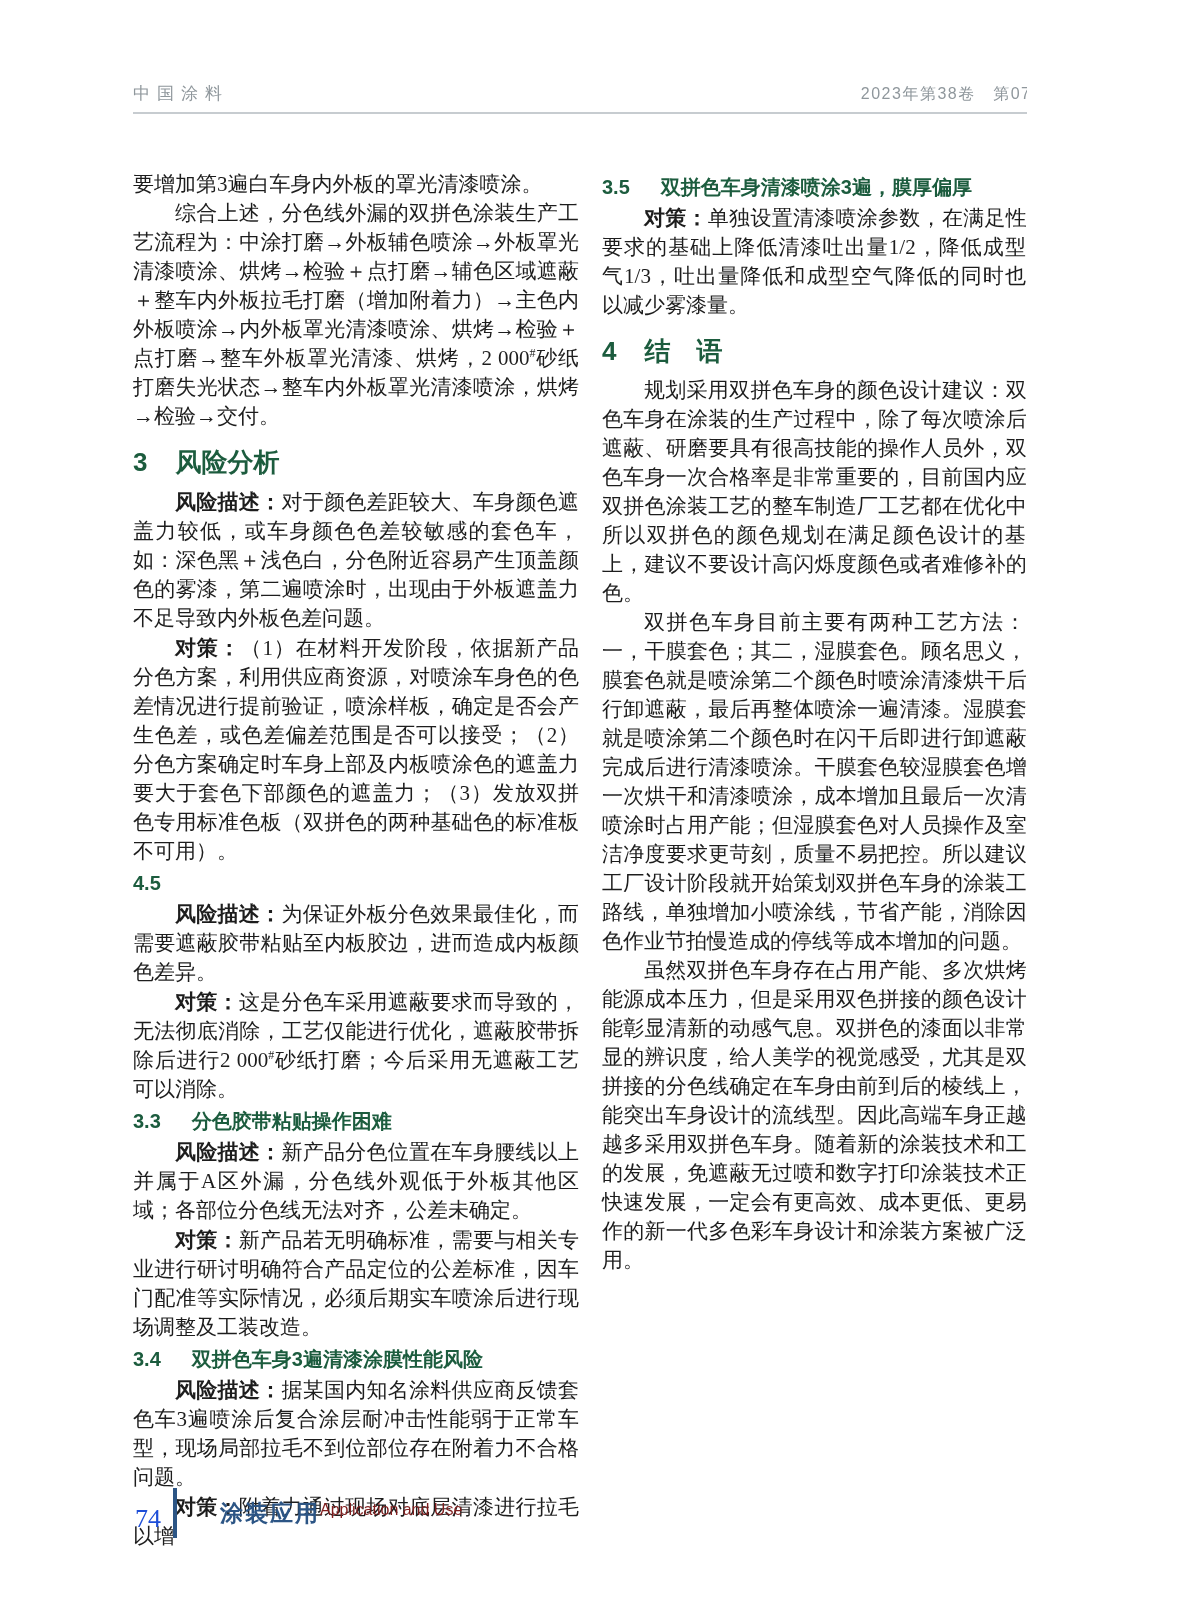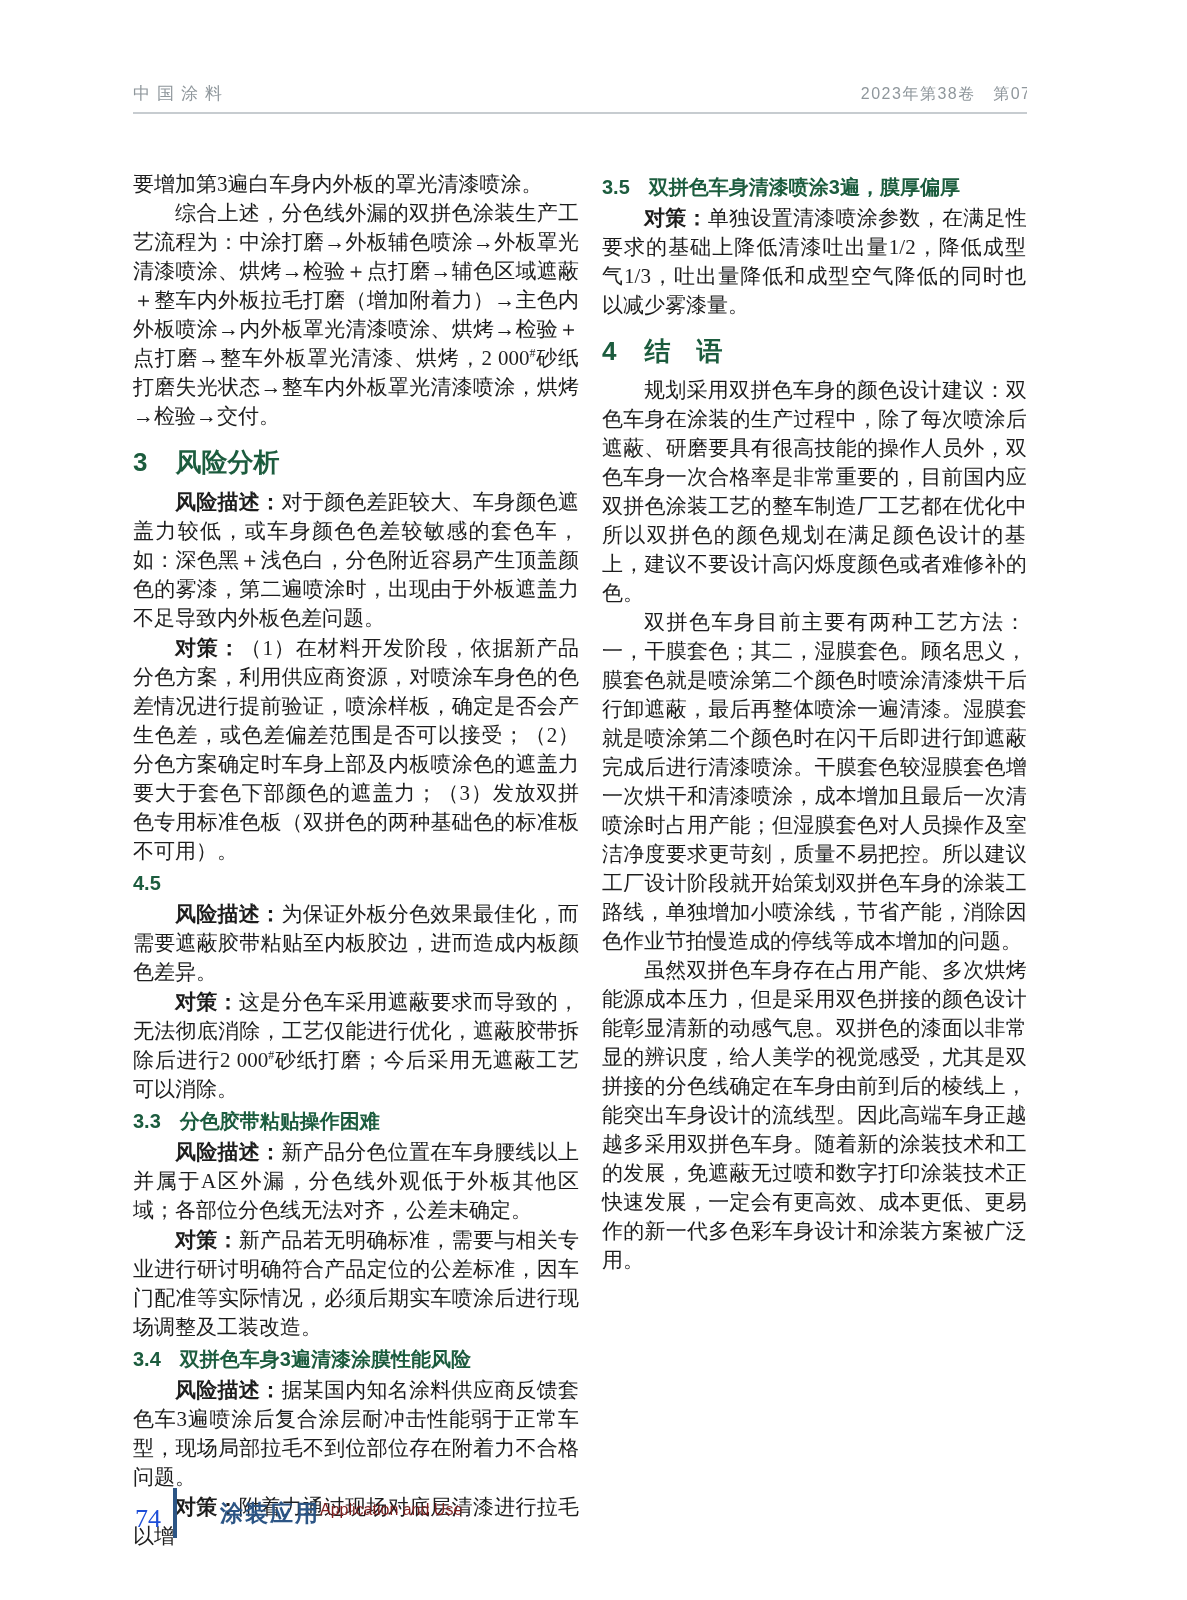--- a/index.html
+++ b/index.html
@@ -33,21 +33,21 @@
     display:flex;align-items:baseline;
     font-family:"Liberation Sans","DejaVu Sans",sans-serif;
     font-weight:bold;font-size:26px;line-height:32px;
     color:#1c5c3e;margin:15px 0 9px 0;text-align:left;
   }
   .h-section .num{margin-right:28px;}
   .h-sub{
     display:flex;align-items:baseline;
     font-family:"Liberation Sans","DejaVu Sans",sans-serif;
     font-weight:bold;font-size:20px;line-height:27px;
-    color:#1c5c3e;margin:4px 0 2px 0;text-align:left;
+    color:#1c5c3e;margin:4px 0 2px 0;text-align:left;gap:12px;
   }
   .h-sub .num{margin-right:19px;}
   
   .brand{
     margin-top:16px;text-align:right;
     font-family:"Liberation Sans","DejaVu Sans",sans-serif;color:#2e63ae;
   }
   .brand .cn{font-size:18px;font-weight:bold;letter-spacing:2px;line-height:18px;}
   .brand .mark{font-size:8px;vertical-align:top;}
   .brand .en{font-size:9px;font-weight:bold;letter-spacing:1.3px;line-height:12px;}

